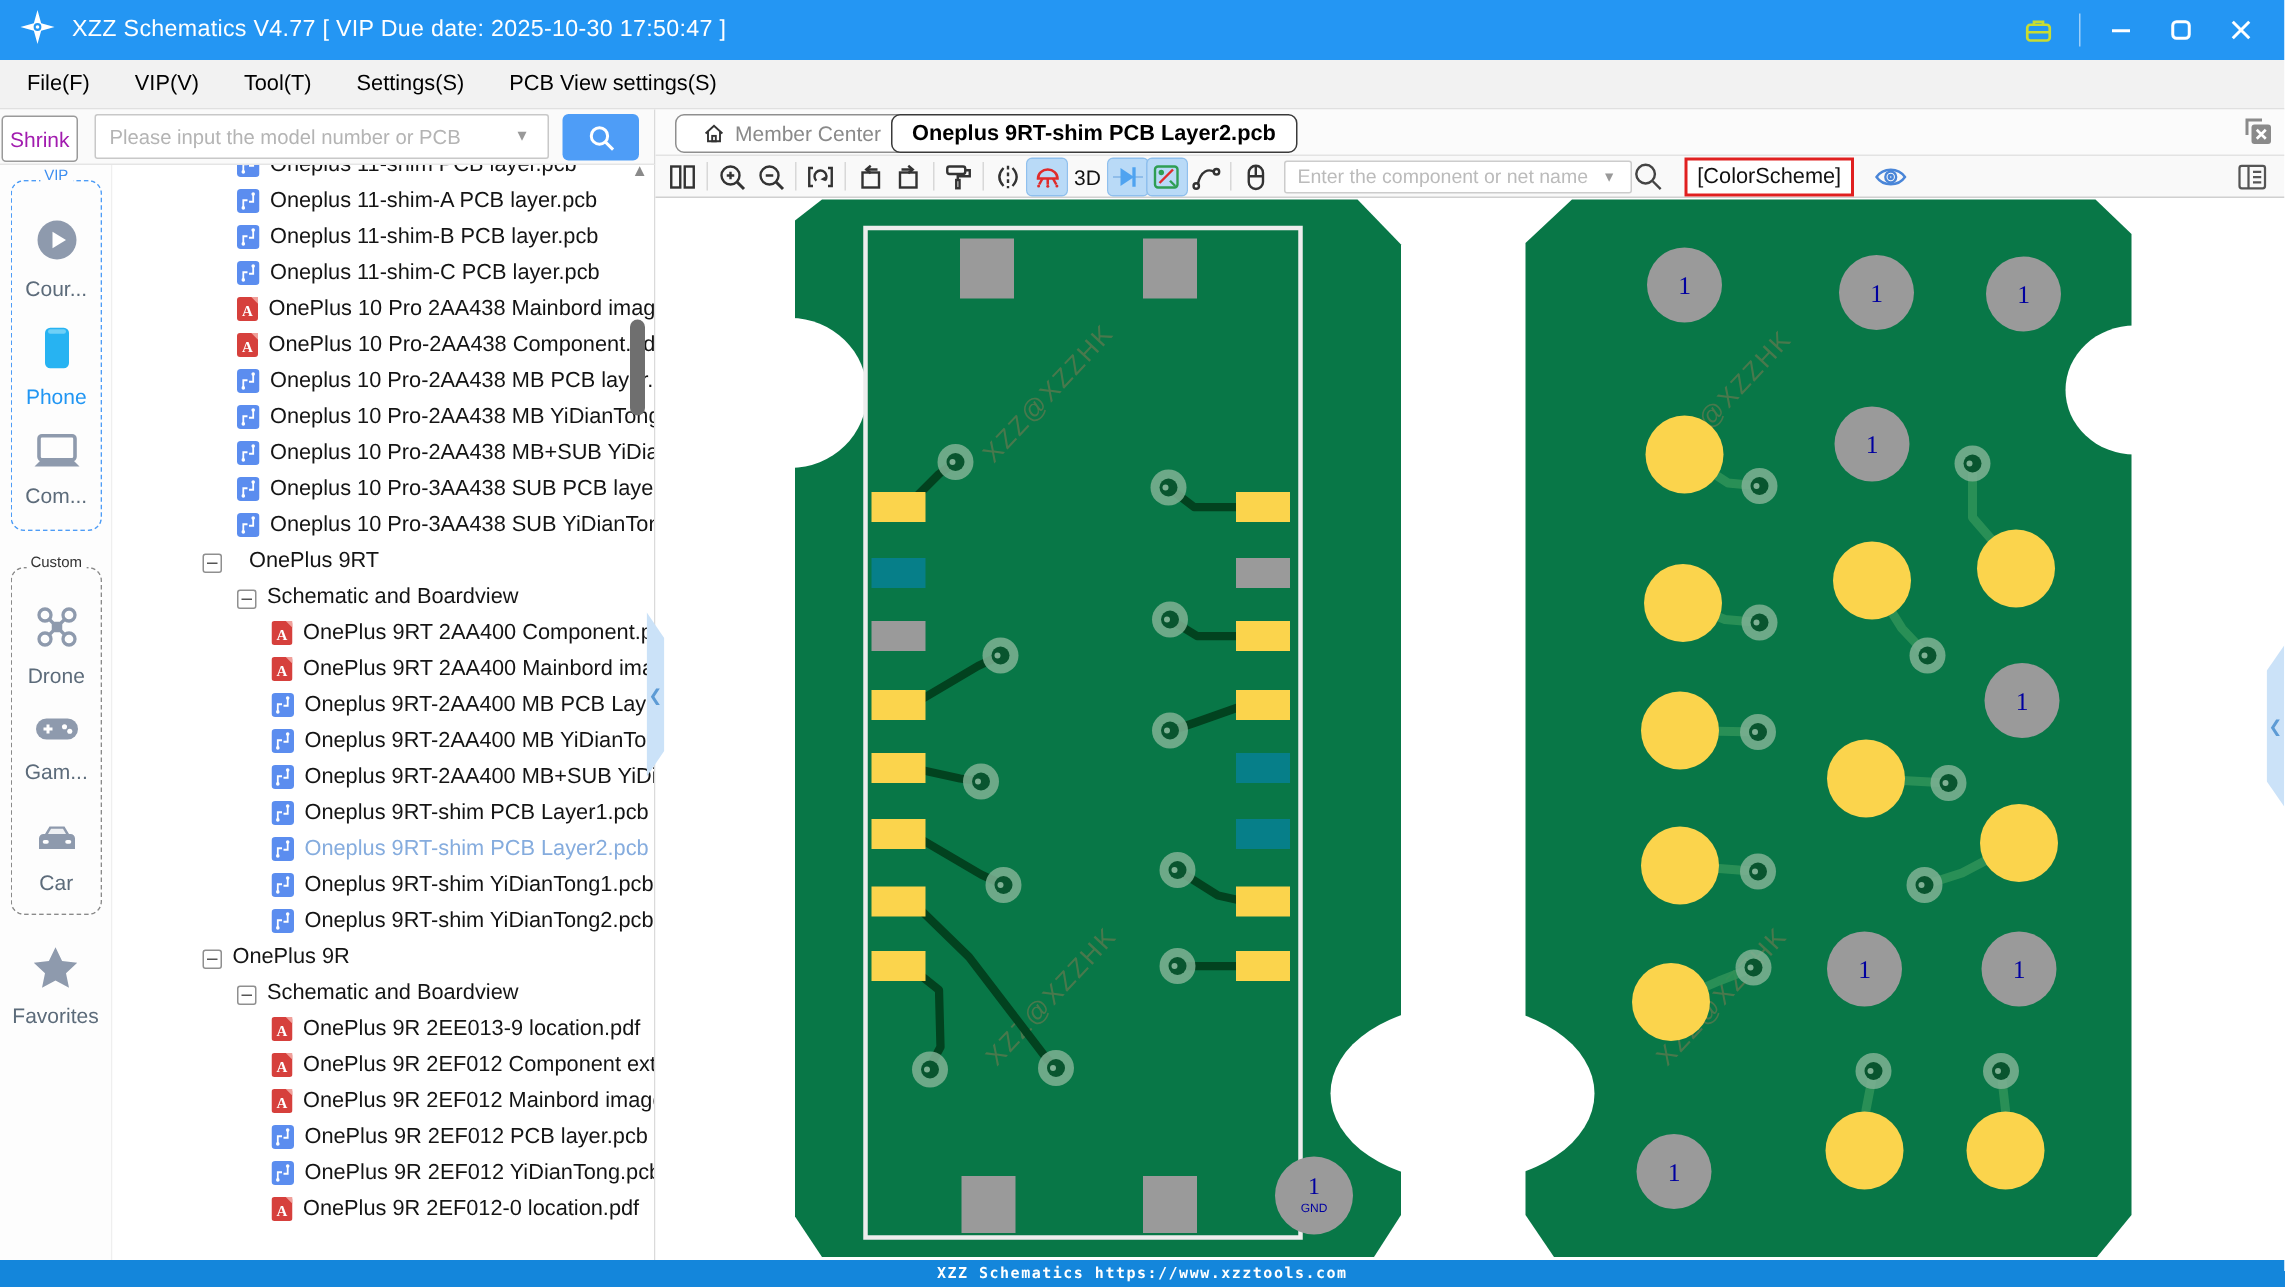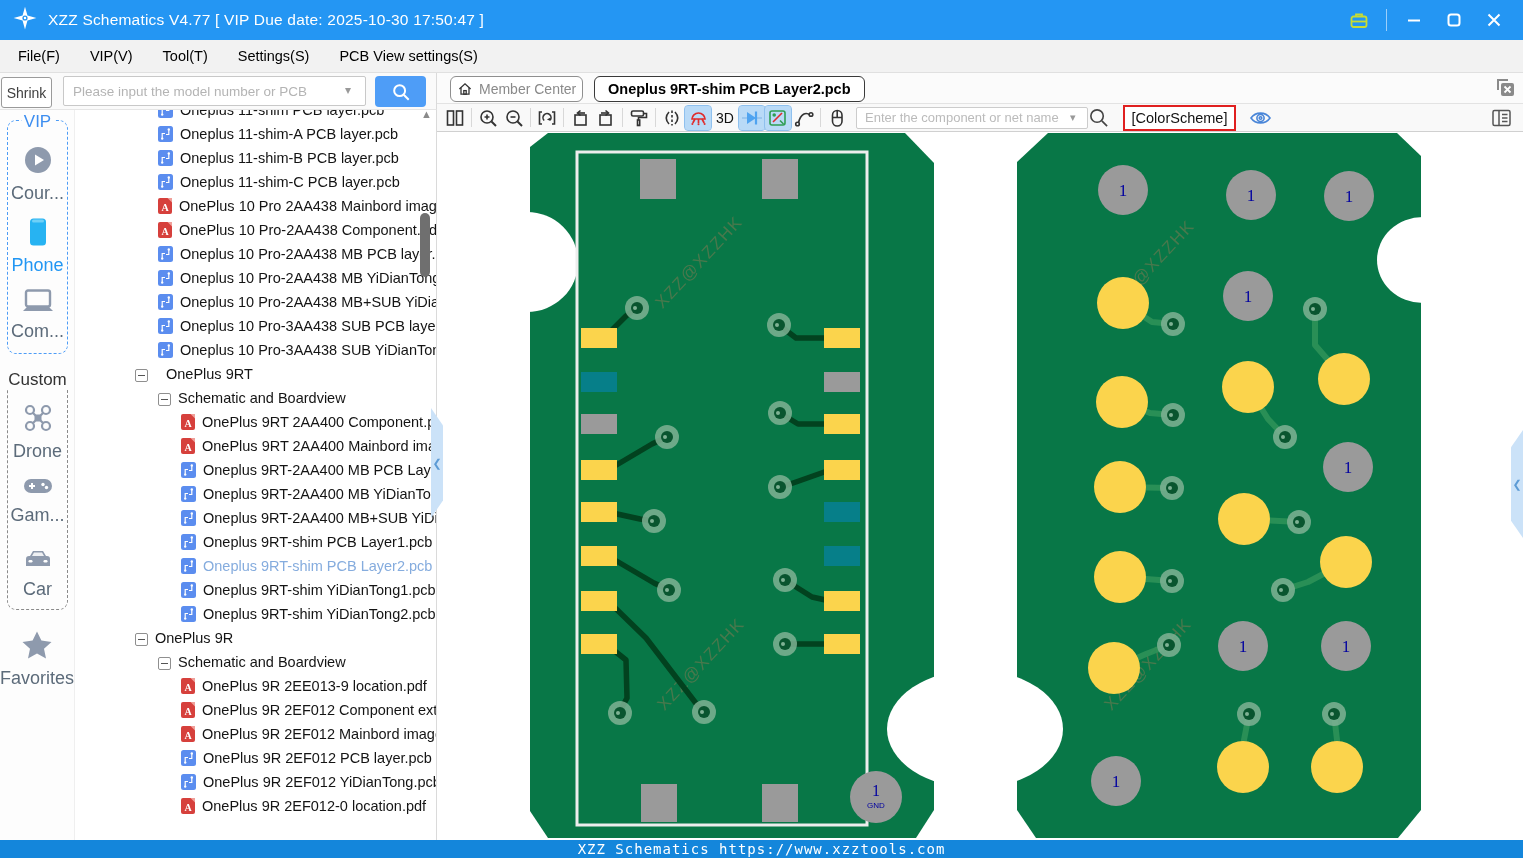--- a/index.html
+++ b/index.html
@@ -14,57 +14,57 @@
   .winbtn{width:26px;height:26px;display:flex;align-items:center;justify-content:center;cursor:pointer;}
   .tsep{width:1px;height:22px;background:rgba(255,255,255,.55);}
   
   #menubar{left:0;top:40px;width:1523px;height:33px;background:#F2F2F2;border-bottom:1px solid #E0E0E0;
            display:flex;align-items:center;gap:30px;padding-left:18px;box-sizing:border-box;}
   .menu-item{font-size:14.5px;color:#000000;cursor:pointer;}
   
   #searchrow{left:0;top:73px;width:437px;height:37px;background:#FAFAFA;border-right:1px solid #DADADA;
              border-bottom:1px solid #E5E5E5;box-sizing:border-box;}
   #shrinkBtn{left:1px;top:4px;width:49px;height:29px;background:#fff;border:1px solid #9a9a9a;border-radius:3px;
-             font-size:14px;color:#404040;display:flex;align-items:center;justify-content:center;cursor:pointer;}
+             font-size:14px;color:#a21caf;display:flex;align-items:center;justify-content:center;cursor:pointer;}
   #modelInput{left:63px;top:3px;width:303px;height:30px;background:#fff;border:1px solid #C8C8C8;border-radius:2px;
               box-sizing:border-box;font-size:13.5px;color:#333;padding:0 26px 0 9px;outline:none;}
   #modelInput::placeholder{color:#B4B4B4;}
   #modelChevron{left:345px;top:10px;font-size:12px;color:#999;pointer-events:none;}
   #searchBtn{left:375px;top:3px;width:51px;height:31px;background:#4E9DF7;border-radius:4px;display:flex;
              align-items:center;justify-content:center;cursor:pointer;}
   
   #rail{left:0;top:110px;width:75px;height:730px;background:#FDFDFD;border-right:1px solid #EFEFEF;box-sizing:border-box;}
   .rail-group{position:absolute;left:7px;width:59px;border-radius:9px;}
   .rail-group.blue{border:1.5px dashed #4D9CF6;}
   .rail-group.gray{border:1.5px dashed #8a8a8a;text-align:right;}
   .rail-group .gtitle{position:absolute;top:-9px;left:50%;transform:translateX(-50%);background:#FDFDFD;
-                      padding:0 3px;font-size:17px;white-space:nowrap;}
+                      padding:0 3px;font-size:10px;white-space:nowrap;}
   .rail-group.blue .gtitle{color:#3D8EF0;}
   .rail-group.gray .gtitle{color:#333;}
   .rail-item{position:absolute;left:0;width:100%;display:flex;flex-direction:column;align-items:center;cursor:pointer;}
-  .rail-item .lbl{font-size:18px;color:#5C6B7A;margin-top:4px;white-space:nowrap;}
+  .rail-item .lbl{font-size:14px;color:#5C6B7A;margin-top:4px;white-space:nowrap;}
   .rail-item.active .lbl{color:#2196F3;}
   
   #tree{left:75px;top:110px;width:362px;height:730px;background:#fff;border-right:1px solid #DADADA;
         box-sizing:border-box;overflow:hidden;}
   #treeRows{margin-top:-16px;}
   .trow{height:24px;display:flex;align-items:flex-end;white-space:nowrap;overflow:hidden;font-size:14.5px;color:#141414;cursor:pointer;}
   .trow.sel .tlabel{color:#85ACDE;}
   .trow .tlabel{margin-left:7px;}
   .toggle{width:13px;height:13px;border:1px solid #8f8f8f;border-radius:2px;box-sizing:border-box;position:relative;
           flex:none;background:#fff;}
   .toggle::after{content:"";position:absolute;left:2px;right:2px;top:5px;height:1px;background:#555;}
   .ticon{flex:none;display:flex;}
   #vscroll{left:419px;top:112px;width:13px;height:726px;}
   #vthumb{position:absolute;left:1px;top:101px;width:10px;height:64px;background:#6F6F6F;border-radius:5px;cursor:pointer;}
   #vchev{position:absolute;left:2px;top:-4px;color:#8a8a8a;font-size:11px;cursor:pointer;}
   
   #maintop{left:437px;top:73px;width:1086px;height:31px;background:#FBFBFB;border-bottom:1px solid #E3E3E3;box-sizing:border-box;}
   #memberBtn{left:13px;top:3px;height:24px;border:1px solid #8f8f8f;border-radius:6px;background:#fff;display:flex;
-             align-items:center;gap:6px;padding:0 6px;font-size:14px;color:#8a8a8a;cursor:pointer;}
+             align-items:center;gap:6px;padding:0 17px;font-size:14px;color:#8a8a8a;cursor:pointer;}
   #docTab{left:157px;top:3px;height:24px;border:1.5px solid #3a3a3a;border-radius:6px;background:#fff;display:flex;
           align-items:center;padding:0 13px;font-size:14.5px;font-weight:bold;color:#000;cursor:pointer;}
   #closeAll{left:1057px;top:2px;cursor:pointer;}
   
   #pcbbar{left:437px;top:104px;width:1086px;height:28px;background:#F9F9F9;border-bottom:1px solid #D0D0D0;
           box-sizing:border-box;display:flex;align-items:center;padding-left:5px;}
   .tbtn{width:26px;height:24px;display:flex;align-items:center;justify-content:center;border-radius:3px;cursor:pointer;flex:none;}
   .tbtn.active{background:#B9DAF7;outline:1px solid #8FC0EE;}
   .tbtn.lbl3d{font-size:14px;color:#111;width:28px;}
   .tbsep{width:1px;height:19px;background:#D8D8D8;margin:0 3px;flex:none;}
@@ -74,21 +74,21 @@
   #compChevron{font-size:11px;color:#999;margin-left:-18px;flex:none;pointer-events:none;}
   #tbSearch{margin-left:12px;flex:none;cursor:pointer;display:flex;}
   #colorScheme{margin-left:14px;height:22px;border:2px solid #E02020;display:flex;align-items:center;padding:0 7px;
                font-size:14.5px;color:#111;flex:none;cursor:pointer;background:#fff;}
   #eyeBtn{margin-left:13px;flex:none;cursor:pointer;display:flex;}
   #panelBtn{position:absolute;right:10px;top:3px;cursor:pointer;display:flex;}
   
   #canvas{left:437px;top:132px;width:1086px;height:708px;background:#fff;overflow:hidden;}
   
   #statusbar{left:0;top:840px;width:1523px;height:18px;background:#1486DB;display:flex;align-items:center;justify-content:center;}
-  #statusbar span{color:#fff;font-family:"DejaVu Sans Mono",monospace;font-size:14px;font-weight:normal;letter-spacing:1px;}
+  #statusbar span{color:#fff;font-family:"DejaVu Sans Mono",monospace;font-size:10px;font-weight:bold;letter-spacing:1px;}
   
   .handle{position:absolute;background:#CBE2F8;color:#5D9BD5;font-size:11px;display:flex;align-items:center;
           justify-content:center;cursor:pointer;}
   #lhandle{left:431px;top:408px;width:12px;height:110px;clip-path:polygon(0 0,100% 16%,100% 84%,0 100%);}
   #rhandle{left:1511px;top:430px;width:12px;height:108px;clip-path:polygon(100% 0,0 16%,0 84%,100% 100%);}
 </style>
 </head>
 <body>
 
 <div id="titlebar" class="abs">

